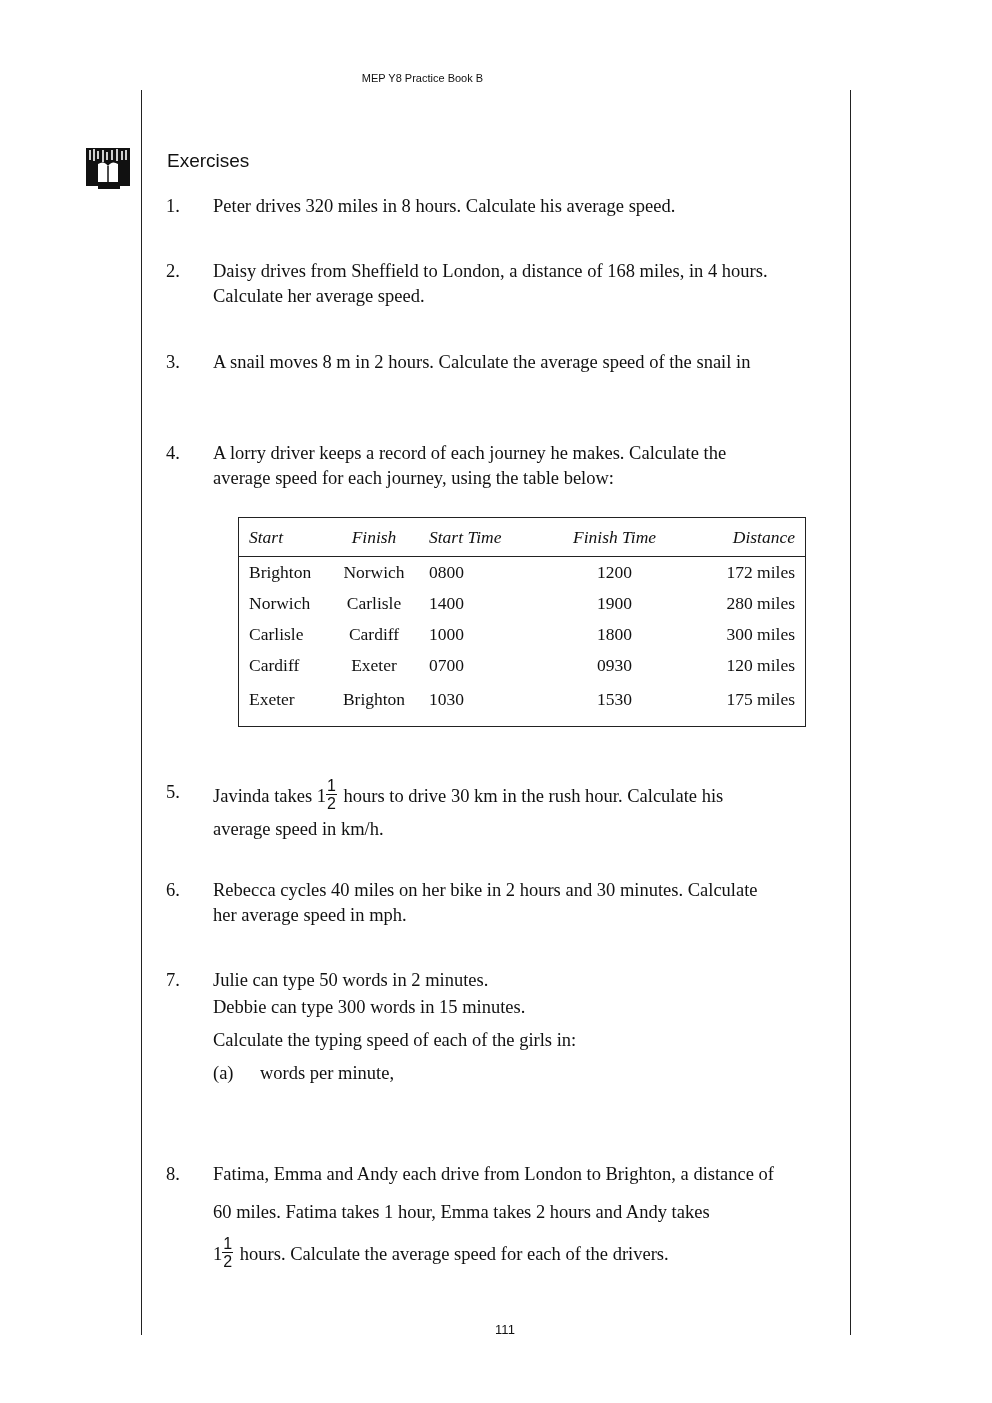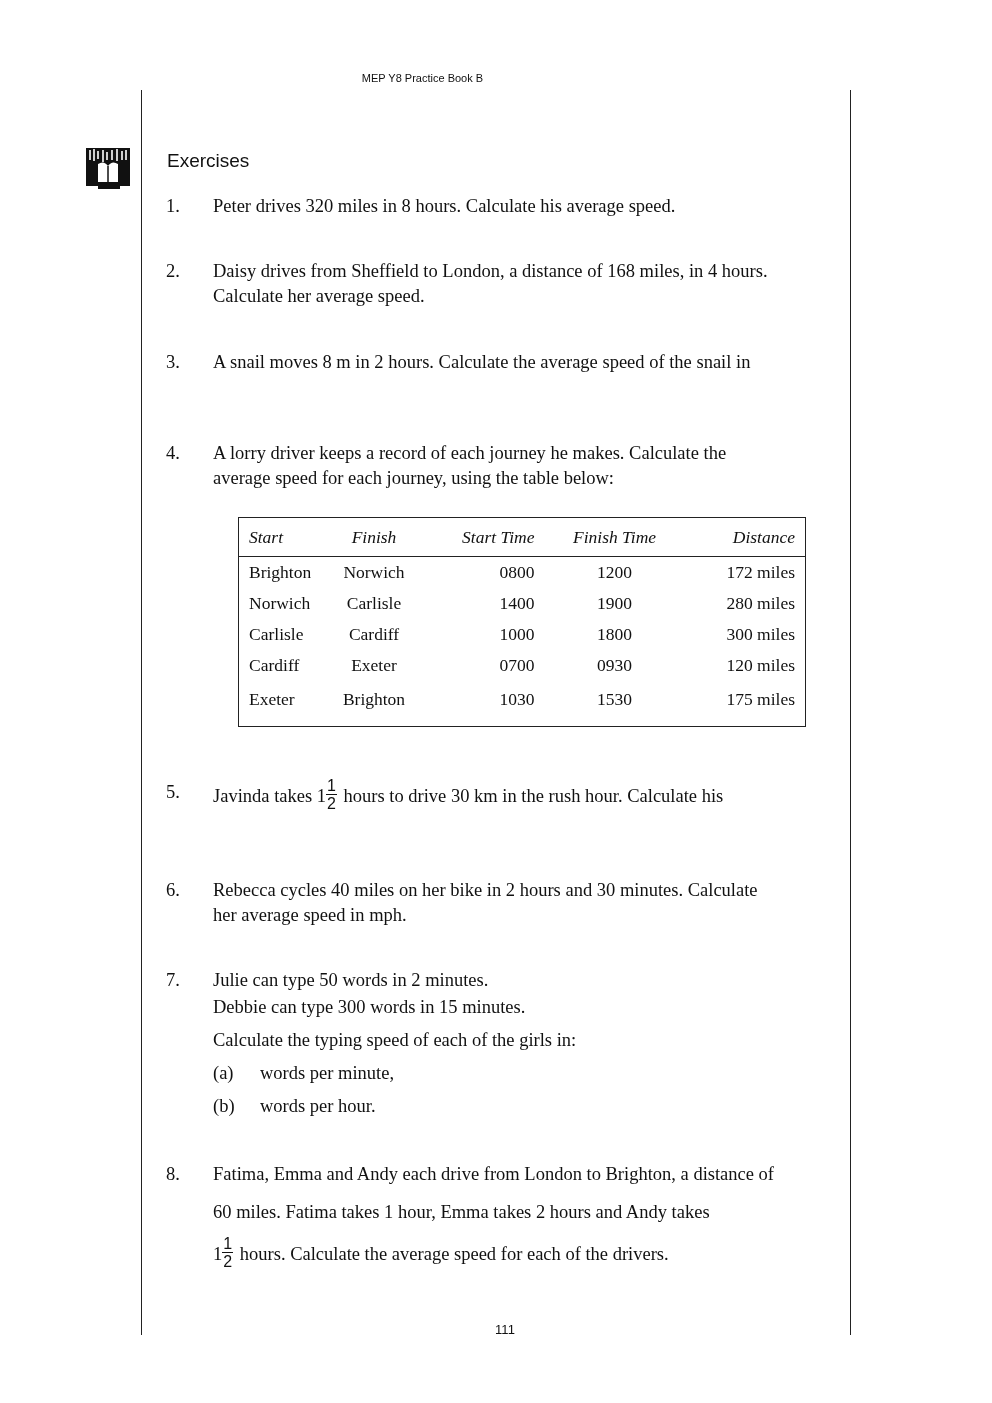--- a/index.html
+++ b/index.html
@@ -20,21 +20,21 @@
   .frac span { display:block; }
   .frac .n { border-bottom:1.5px solid #111; padding:0 1px; }
   table.journeys { position:absolute; left:208px; top:517px; width:568px; border:1.5px solid #222;
                    border-collapse:collapse; font-size:17.5px;margin-left:30px; }
   table.journeys th { font-style:italic; font-weight:normal; border-bottom:1.5px solid #222;
                       height:38px; padding:0 10px; }
   table.journeys td { height:31px; padding:0 10px; }
   table.journeys tr:last-child td { padding-bottom:8px; height:37px; }
   .c1 { text-align:left; width:70px; }
   .c2 { text-align:center; width:70px; }
-  .c3 { text-align:right; }
+  .c3 { text-align:left; }
   .c4 { text-align:center; }
   .c5 { text-align:right; }
   .sub { display:block; margin-top:8px; }
   .sub .lab { display:inline-block; width:47px; }
   .pagenum { position:absolute; top:1322px; left:0; width:992px; text-align:center;
              font-family:"Liberation Sans", sans-serif; font-size:13px;padding-left:9px; }
 </style>
 </head>
 <body>
 
@@ -128,43 +128,41 @@
     </tr>
   </tbody>
 </table>
 
 <div class="q" style="top:780px;">
   <span class="num">5.</span>
   <div class="body">
     <div>
       <span>Javinda takes 1</span><span class="frac"><span class="n">1</span><span class="d">2</span></span><span> hours to drive 30 km in the rush hour.  Calculate his</span>
     </div>
+    <div style="margin-top:2px;">average speed in km/h.</div>
   </div>
 </div>
 
 <div class="q" style="top:878px;">
   <span class="num">6.</span>
   <div class="body">
     <div>Rebecca cycles 40 miles on her bike in 2 hours and 30 minutes.  Calculate</div>
     <div>her average speed in mph.</div>
   </div>
 </div>
 
 <div class="q" style="top:968px;">
   <span class="num">7.</span>
   <div class="body">
     <div>Julie can type 50 words in 2 minutes.</div>
     <div style="margin-top:2px;">Debbie can type 300 words in 15 minutes.</div>
     <div style="margin-top:8px;">Calculate the typing speed of each of the girls in:</div>
     <div class="sub">
       <span class="lab">(a)</span><span>words per minute,</span>
     </div>
-    <div class="sub">
-      <span class="lab">(b)</span><span>words per hour.</span>
-    </div>
   </div>
 </div>
 
 <div class="q" style="top:1162px; width:690px;">
   <span class="num">8.</span>
   <div class="body">
     <div>Fatima, Emma and Andy each drive from London to Brighton, a distance of</div>
     <div style="margin-top:13px;">60 miles.  Fatima takes 1 hour, Emma takes 2 hours and Andy takes</div>
     <div style="margin-top:13px;">
       <span>1</span><span class="frac"><span class="n">1</span><span class="d">2</span></span><span> hours.  Calculate the average speed for each of the drivers.</span>

